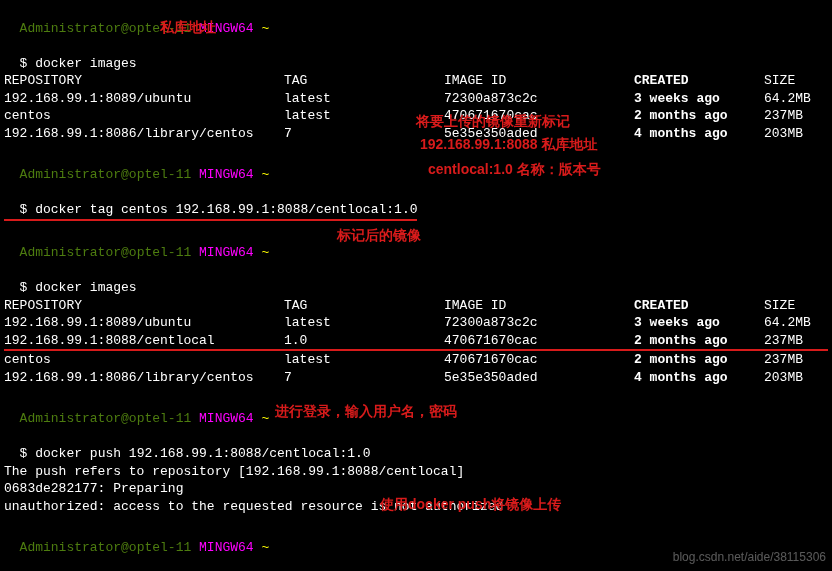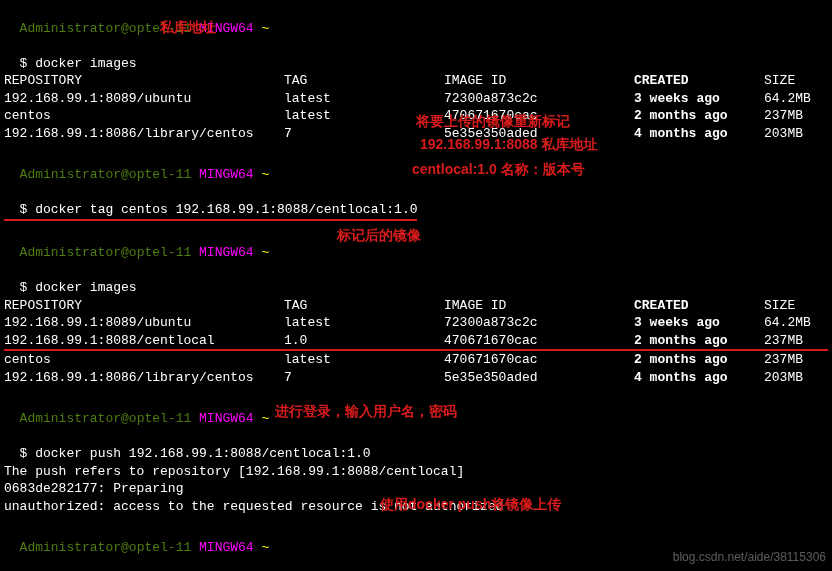--- a/index.html
+++ b/index.html
@@ -88,21 +88,21 @@
 </div>
 
 <div class="line" style="margin-top:6px;">
   <span class="green">Administrator@optel-11</span> <span class="magenta">MINGW64</span> <span class="yellow">~</span>
 </div>
 <div class="line underline-red" style="display:inline-block">
   <span>$ </span><span>docker tag centos 192.168.99.1:8088/centlocal:1.0</span>
 </div>
 <div class="annot" style="left:416px; top:112px;">将要上传的镜像重新标记</div>
 <div class="annot" style="left:420px; top:135px;">192.168.99.1:8088  私库地址</div>
-<div class="annot" style="left:412px; top:160px;text-align:right;">centlocal:1.0  名称：版本号</div>
+<div class="annot" style="left:428px; top:160px;text-align:right;">centlocal:1.0  名称：版本号</div>
 
 <div class="line" style="margin-top:6px;">
   <span class="green">Administrator@optel-11</span> <span class="magenta">MINGW64</span> <span class="yellow">~</span>
 </div>
 <div class="line">
   <span>$ </span><span>docker images</span>
 </div>
 <div class="table-row">
   <span class="col-repo">REPOSITORY</span>
     <span class="col-tag">TAG</span>

